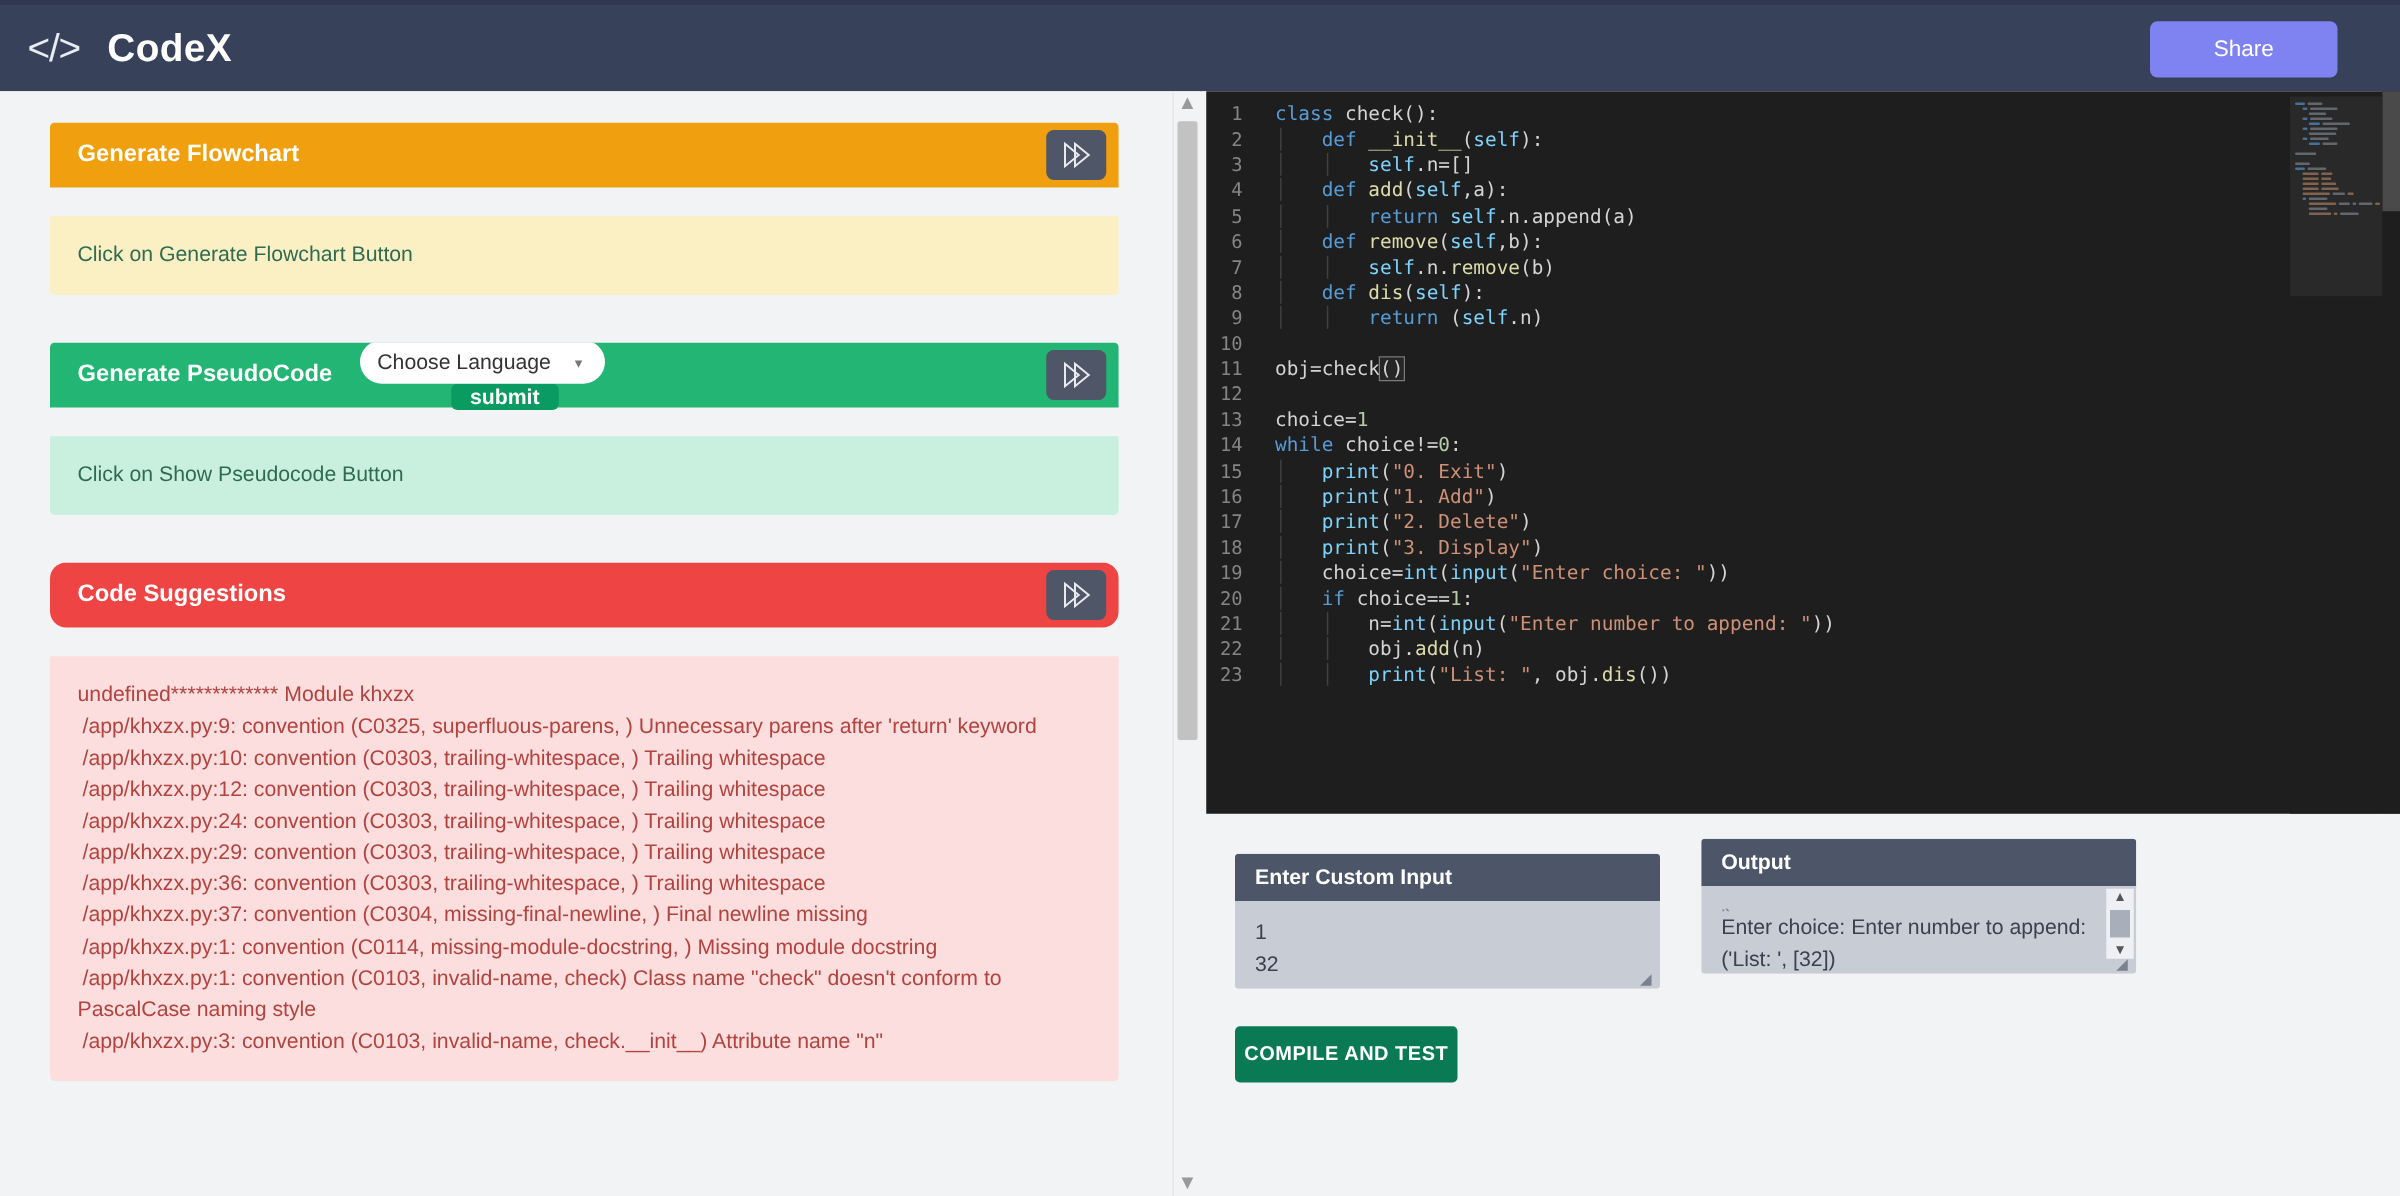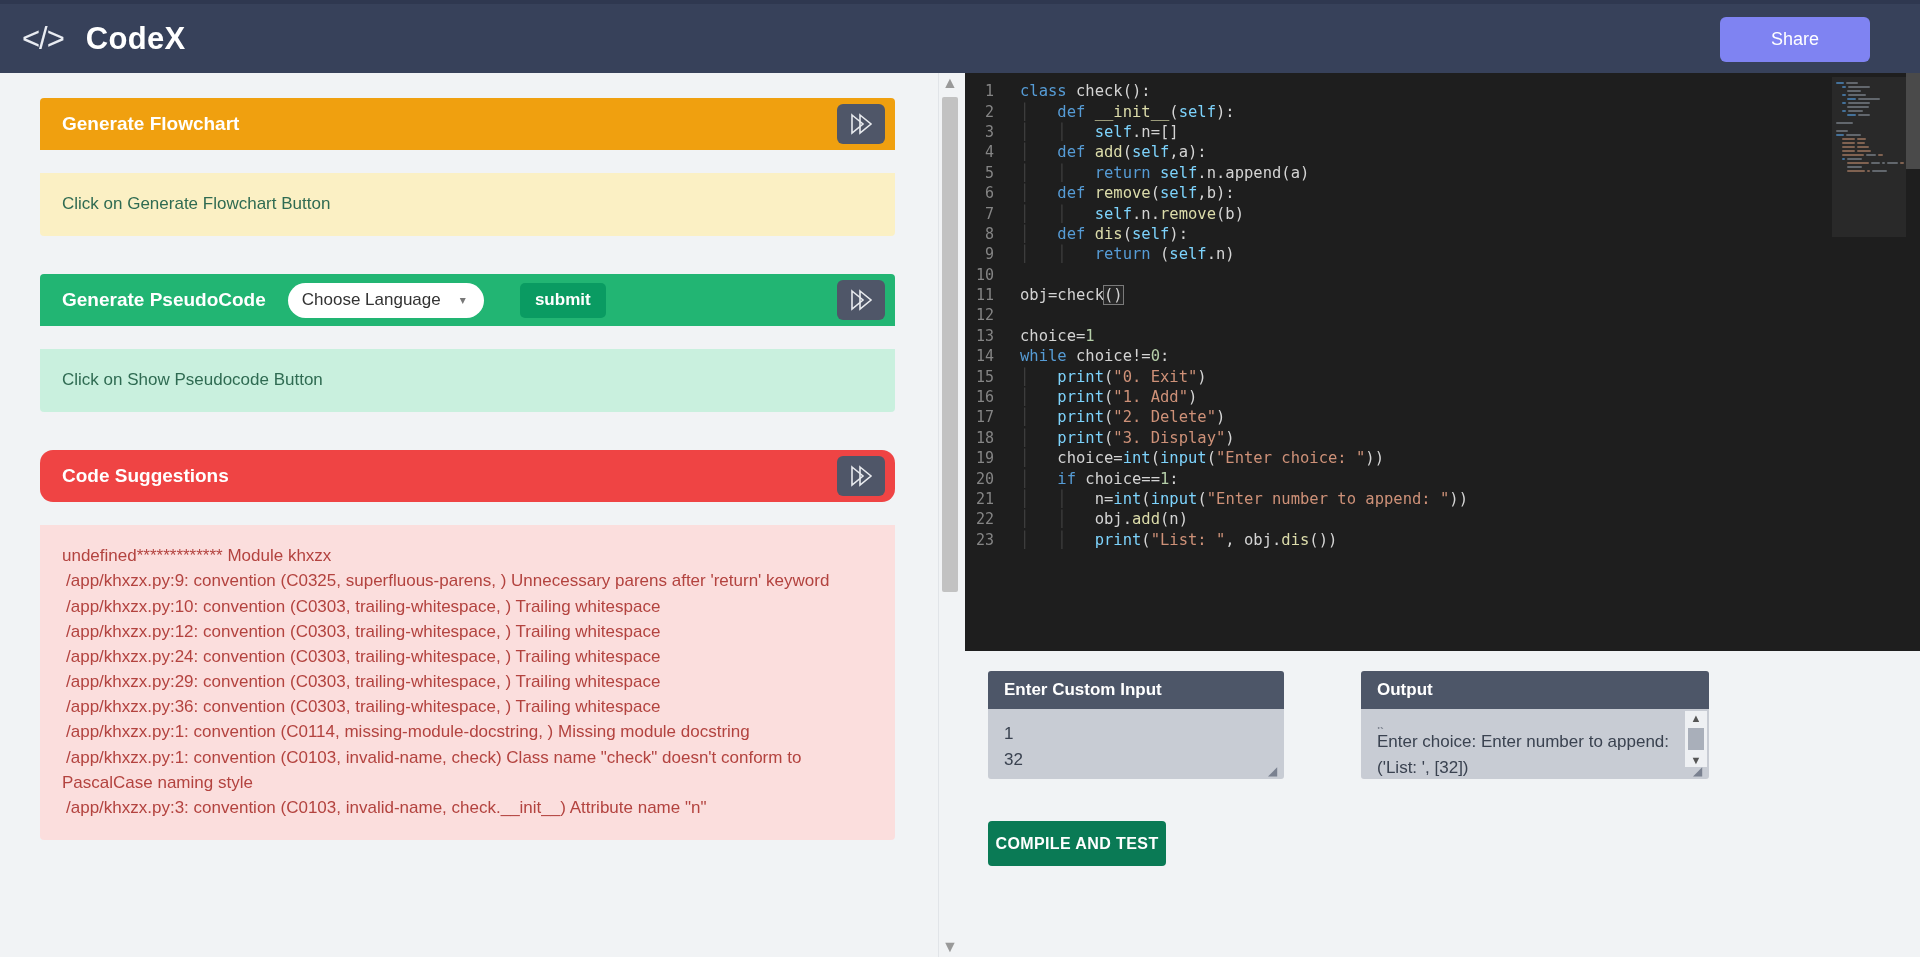--- a/index.html
+++ b/index.html
@@ -197,26 +197,26 @@
       </button>
     </div>
     <div class="panel-body body-yellow">
       <div>Click on Generate Flowchart Button</div>
     </div>
   </div>
 
   <div class="panel">
     <div class="panel-head green">
       <span class="panel-title">Generate PseudoCode</span>
-      <div style="display:flex;align-items:center;margin-left:22px;">
+      <div style="display:flex;align-items:center;margin-left:22px;flex-direction:column;">
         <div style="position:relative;width:196px;height:35px;background:#fff;border-radius:20px;display:flex;align-items:center;padding:0 14px;">
           <span style="font-size:17px;color:#333;">Choose Language</span>
           <span style="position:absolute;right:18px;color:#777;font-size:12px;">▾</span>
         </div>
-        <button style="margin-left:36px;width:86px;height:35px;background:#0a9b62;color:#fff;border:none;border-radius:5px;font-size:17px;font-weight:bold;cursor:pointer;font-family:'Liberation Sans',sans-serif;">submit</button>
+        <button style="margin-left:36px;width:86px;height:21px;background:#0a9b62;color:#fff;border:none;border-radius:5px;font-size:17px;font-weight:bold;cursor:pointer;font-family:'Liberation Sans',sans-serif;">submit</button>
       </div>
       <button class="chev-btn">
         <svg viewBox="0 0 26 22">
           <path d="M4 2 L15 11 L4 20 Z" fill="none" stroke="#e8eaee" stroke-width="1.6"></path>
           <path d="M12 2 L23 11 L12 20 Z" fill="none" stroke="#e8eaee" stroke-width="1.6"></path>
         </svg>
       </button>
     </div>
     <div class="panel-body body-green">
       <div>Click on Show Pseudocode Button</div>
@@ -234,20 +234,21 @@
       </button>
     </div>
     <div class="panel-body body-red" id="suggestion-list">
         <div class="sug-line">undefined************* Module khxzx</div>
         <div class="sug-line indent">/app/khxzx.py:9: convention (C0325, superfluous-parens, ) Unnecessary parens after 'return' keyword</div>
         <div class="sug-line indent">/app/khxzx.py:10: convention (C0303, trailing-whitespace, ) Trailing whitespace</div>
         <div class="sug-line indent">/app/khxzx.py:12: convention (C0303, trailing-whitespace, ) Trailing whitespace</div>
         <div class="sug-line indent">/app/khxzx.py:24: convention (C0303, trailing-whitespace, ) Trailing whitespace</div>
         <div class="sug-line indent">/app/khxzx.py:29: convention (C0303, trailing-whitespace, ) Trailing whitespace</div>
         <div class="sug-line indent">/app/khxzx.py:36: convention (C0303, trailing-whitespace, ) Trailing whitespace</div>
+        <div class="sug-line indent">/app/khxzx.py:37: convention (C0304, missing-final-newline, ) Final newline missing</div>
         <div class="sug-line indent">/app/khxzx.py:1: convention (C0114, missing-module-docstring, ) Missing module docstring</div>
         <div class="sug-line indent">/app/khxzx.py:1: convention (C0103, invalid-name, check) Class name "check" doesn't conform to PascalCase naming style</div>
         <div class="sug-line indent">/app/khxzx.py:3: convention (C0103, invalid-name, check.__init__) Attribute name "n"</div>
       </div>
   </div>
 
 </div>
 
 <div class="left-scroll">
   <div class="ls-arrow up">▲</div>
@@ -443,21 +444,21 @@
         </div>
       <div class="mm-slider"></div>
     </div>
     <div class="editor-vscroll">
       <div class="ev-thumb"></div>
     </div>
   </div>
 
   <div class="io-row">
 
-    <div class="io-box" style="left:27px; top:0; width:296px;">
+    <div class="io-box" style="left:27px; top:12px; width:340px;">
       <div class="io-head">Enter Custom Input</div>
       <div class="io-body">
         <div>1</div>
         <div>32</div>
         <span class="io-resize">◢</span>
       </div>
     </div>
 
     <div class="io-box" style="left:400px; top:0; width:348px;">
       <div class="io-head">Output</div>

